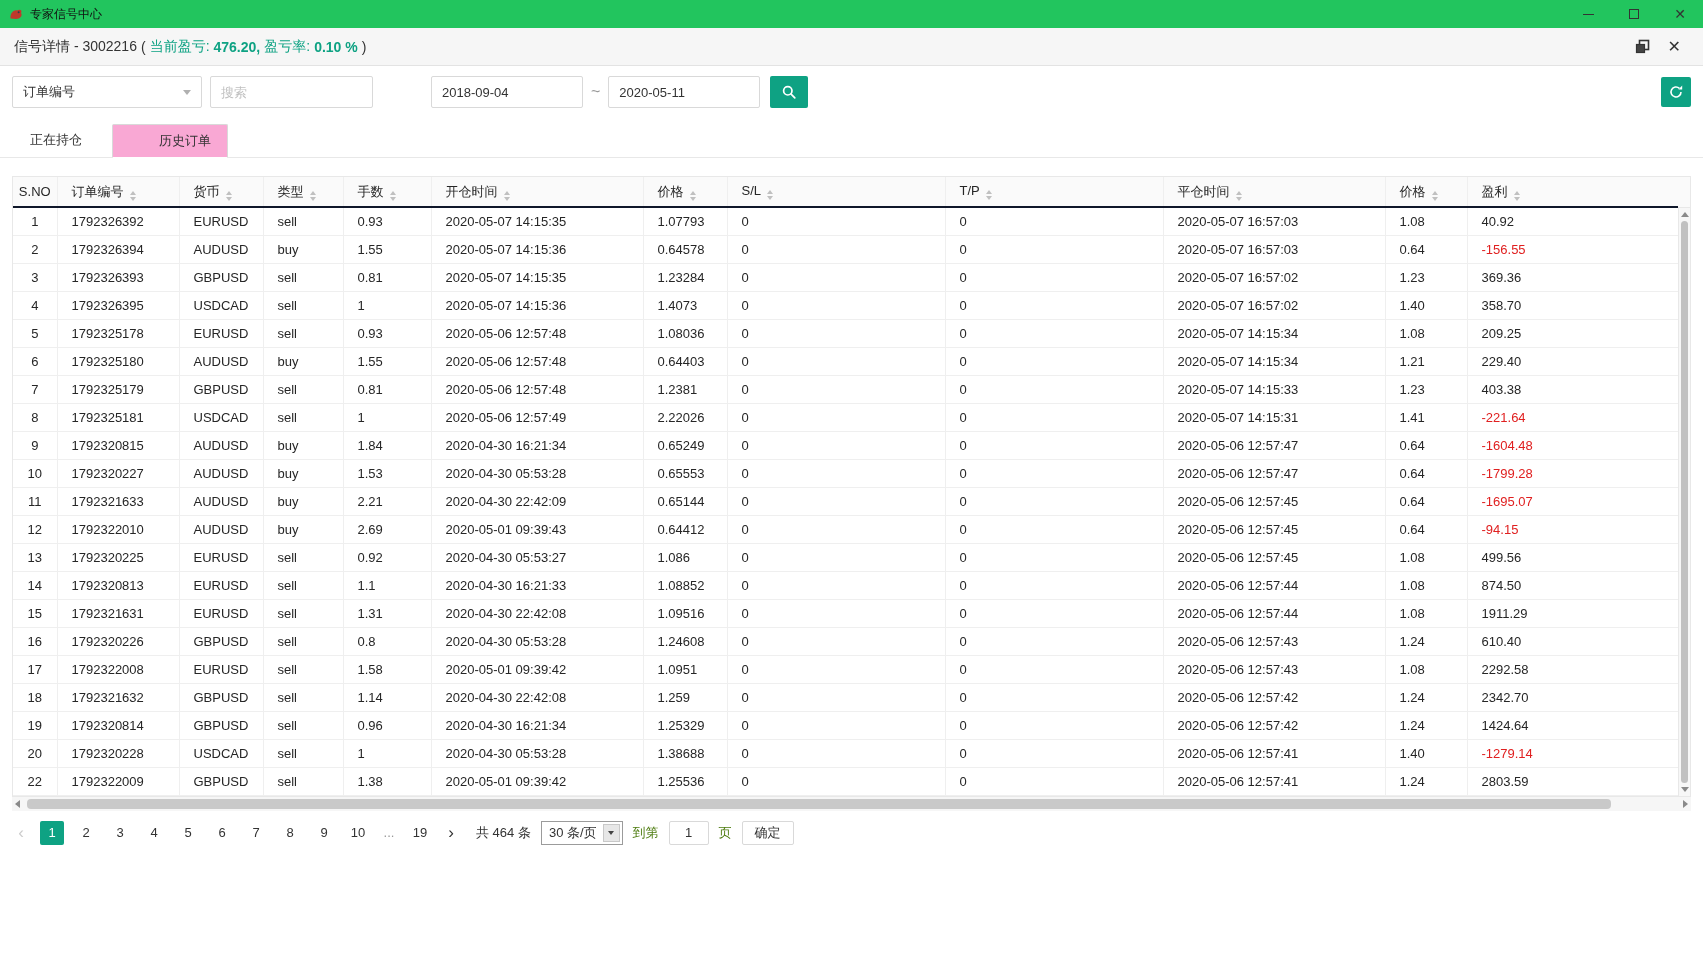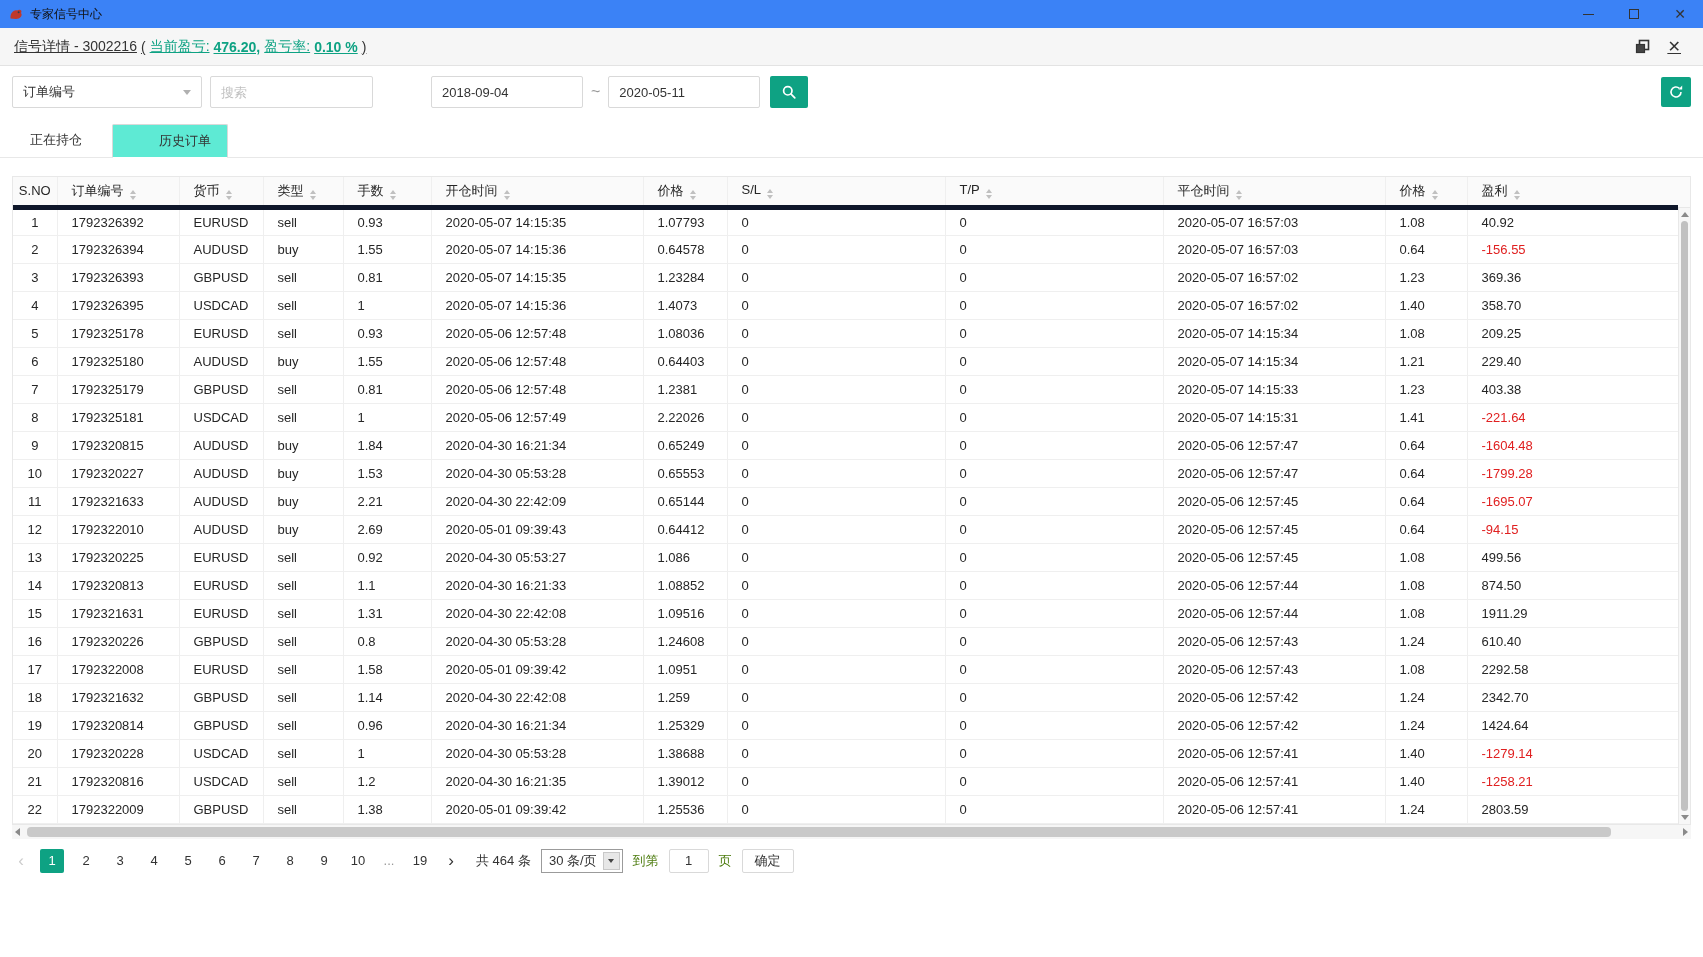--- a/index.html
+++ b/index.html
@@ -7,30 +7,30 @@
     --negative:#e02020;
   }
   *{box-sizing:border-box;}
   html,body{margin:0;padding:0;}
   body{
     width:1703px;height:957px;overflow:hidden;background:#fff;
     font-family:"Liberation Sans", sans-serif;color:#262626;position:relative;
   }
 
   
-  .titlebar{height:28px;display:flex;align-items:center;background:#3b82f6;font-size:12px;color:#111;}
+  .titlebar{height:28px;display:flex;align-items:center;background:#22c55e;font-size:12px;color:#111;}
   .titlebar-left{display:flex;align-items:center;gap:6px;padding-left:8px;}
   .win-controls{margin-left:auto;display:flex;height:100%;}
   .win-btn{width:46px;height:100%;display:flex;align-items:center;justify-content:center;color:#333;font-size:14px;cursor:pointer;}
   .min-line{width:11px;height:1px;background:#333;display:block;}
   .max-box{width:10px;height:10px;border:1px solid #333;display:block;}
 
   
   .subheader{height:38px;background:#f6f6f6;border-bottom:1px solid #e3e3e3;display:flex;align-items:center;padding:0 14px;font-size:14px;color:#333;}
-  .subheader span{margin-right:4px;text-decoration:underline;}
+  .subheader span{margin-right:4px;}
   .accent{color:var(--accent);}
   .accent-val{color:var(--accent);font-weight:bold;}
   .subheader-icons{margin-left:auto;display:flex;align-items:center;gap:18px;}
   .panel-close{font-size:16px;color:#333;cursor:pointer;line-height:1;}
 
   
   .filterbar{display:flex;align-items:center;padding:10px 12px 10px 12px;}
   .select{width:190px;height:32px;border:1px solid #d9d9d9;border-radius:2px;display:flex;align-items:center;justify-content:space-between;padding:0 10px;font-size:13px;color:#333;background:#fff;cursor:pointer;}
   .chev{width:0;height:0;border-left:4px solid transparent;border-right:4px solid transparent;border-top:5px solid #b0b0b0;display:block;}
   .text-input{height:32px;border:1px solid #d9d9d9;border-radius:2px;padding:0 10px;font-size:13px;color:#333;background:#fff;outline:none;}
@@ -38,26 +38,26 @@
   .search-input{width:163px;margin-left:8px;}
   .date-group{margin-left:58px;display:flex;align-items:center;}
   .date-input{width:152px;}
   .tilde{color:#999;margin:0 8px;}
   .search-btn{width:38px;height:32px;background:var(--accent);border:none;border-radius:2px;margin-left:10px;display:flex;align-items:center;justify-content:center;cursor:pointer;}
   .refresh-btn{margin-left:auto;width:30px;height:30px;background:var(--accent);border:none;border-radius:2px;display:flex;align-items:center;justify-content:center;cursor:pointer;}
 
   
   .tabbar{display:flex;align-items:flex-start;padding:6px 14px 0;border-bottom:1px solid #e8e8e8;height:40px;}
   .tab{font-size:13px;color:#333;padding:0 16px;line-height:32px;cursor:pointer;}
-  .tab.active{border:1px solid #d9d9d9;border-bottom:1px solid #fff;background:#5eead4;margin-bottom:-1px;border-radius:2px 2px 0 0;margin-left:14px;padding-left:46px;}
+  .tab.active{border:1px solid #d9d9d9;border-bottom:1px solid #fff;background:#f9a8d4;margin-bottom:-1px;border-radius:2px 2px 0 0;margin-left:14px;padding-left:46px;}
 
   
   .table-wrap{position:relative;margin:18px 12px 0;border:1px solid #e8e8e8;background:#fff;}
   table{width:calc(100% - 12px);border-collapse:collapse;table-layout:fixed;font-size:13px;color:#262626;}
-  th{background:#fafafa;height:30px;font-weight:500;text-align:left;padding:0 0 0 14px;border-bottom:5px solid #0f172a;border-right:1px solid #efefef;white-space:nowrap;overflow:hidden;}
+  th{background:#fafafa;height:30px;font-weight:500;text-align:left;padding:0 0 0 14px;border-bottom:2px solid #0f172a;border-right:1px solid #efefef;white-space:nowrap;overflow:hidden;}
   td{height:28px;padding:0 0 0 14px;border-bottom:1px solid #efefef;border-right:1px solid #efefef;white-space:nowrap;overflow:hidden;}
   th:last-child,td:last-child{border-right:none;}
   th:nth-child(1),td:nth-child(1){text-align:center;padding-left:0;}
   th:nth-child(1){width:44px;}
   th:nth-child(2){width:122px;}
   th:nth-child(3){width:84px;}
   th:nth-child(4){width:80px;}
   th:nth-child(5){width:88px;}
   th:nth-child(6){width:212px;}
   th:nth-child(7){width:84px;}
@@ -495,34 +495,20 @@
           <td>USDCAD</td>
           <td>sell</td>
           <td>1</td>
           <td>2020-04-30 05:53:28</td>
           <td>1.38688</td>
           <td>0</td>
           <td>0</td>
           <td>2020-05-06 12:57:41</td>
           <td>1.40</td>
           <td class="neg">-1279.14</td>
-        </tr>
-        <tr>
-          <td>21</td>
-          <td>1792320816</td>
-          <td>USDCAD</td>
-          <td>sell</td>
-          <td>1.2</td>
-          <td>2020-04-30 16:21:35</td>
-          <td>1.39012</td>
-          <td>0</td>
-          <td>0</td>
-          <td>2020-05-06 12:57:41</td>
-          <td>1.40</td>
-          <td class="neg">-1258.21</td>
         </tr>
         <tr>
           <td>22</td>
           <td>1792322009</td>
           <td>GBPUSD</td>
           <td>sell</td>
           <td>1.38</td>
           <td>2020-05-01 09:39:42</td>
           <td>1.25536</td>
           <td>0</td>

